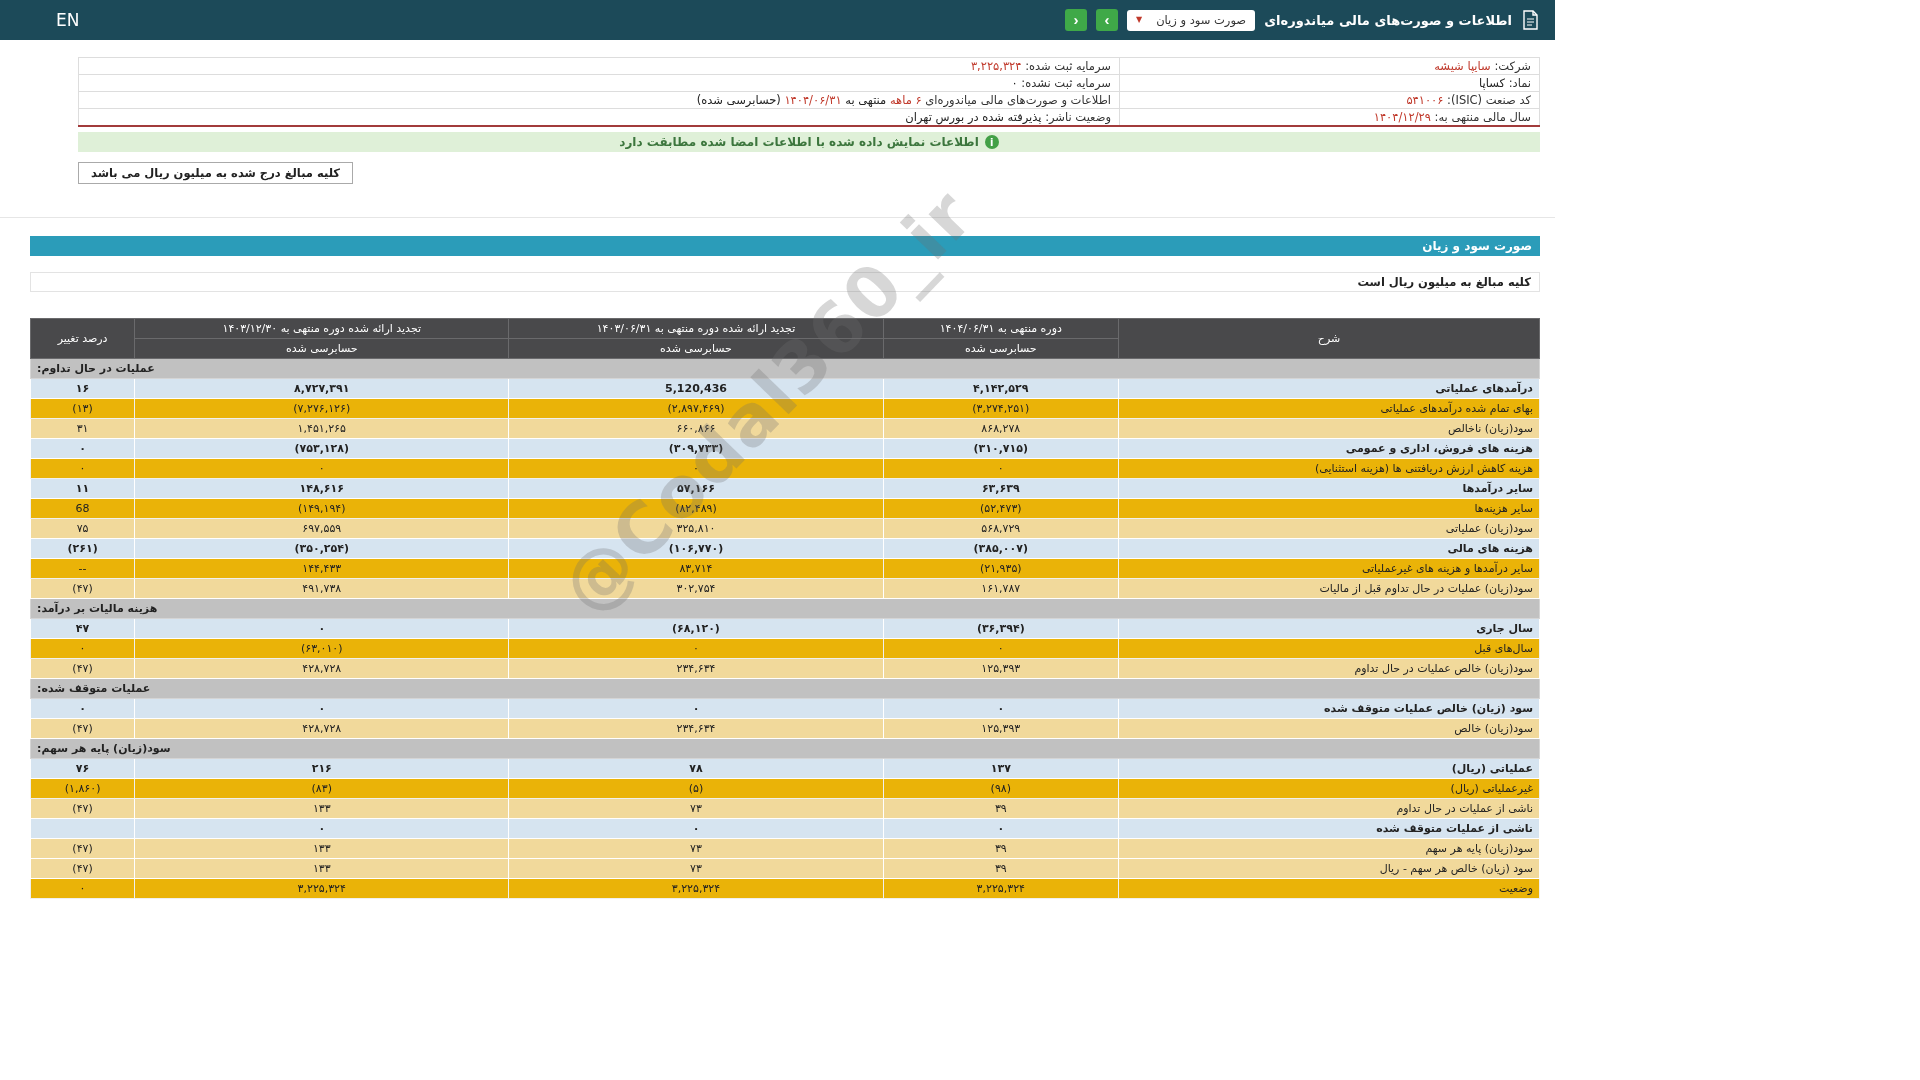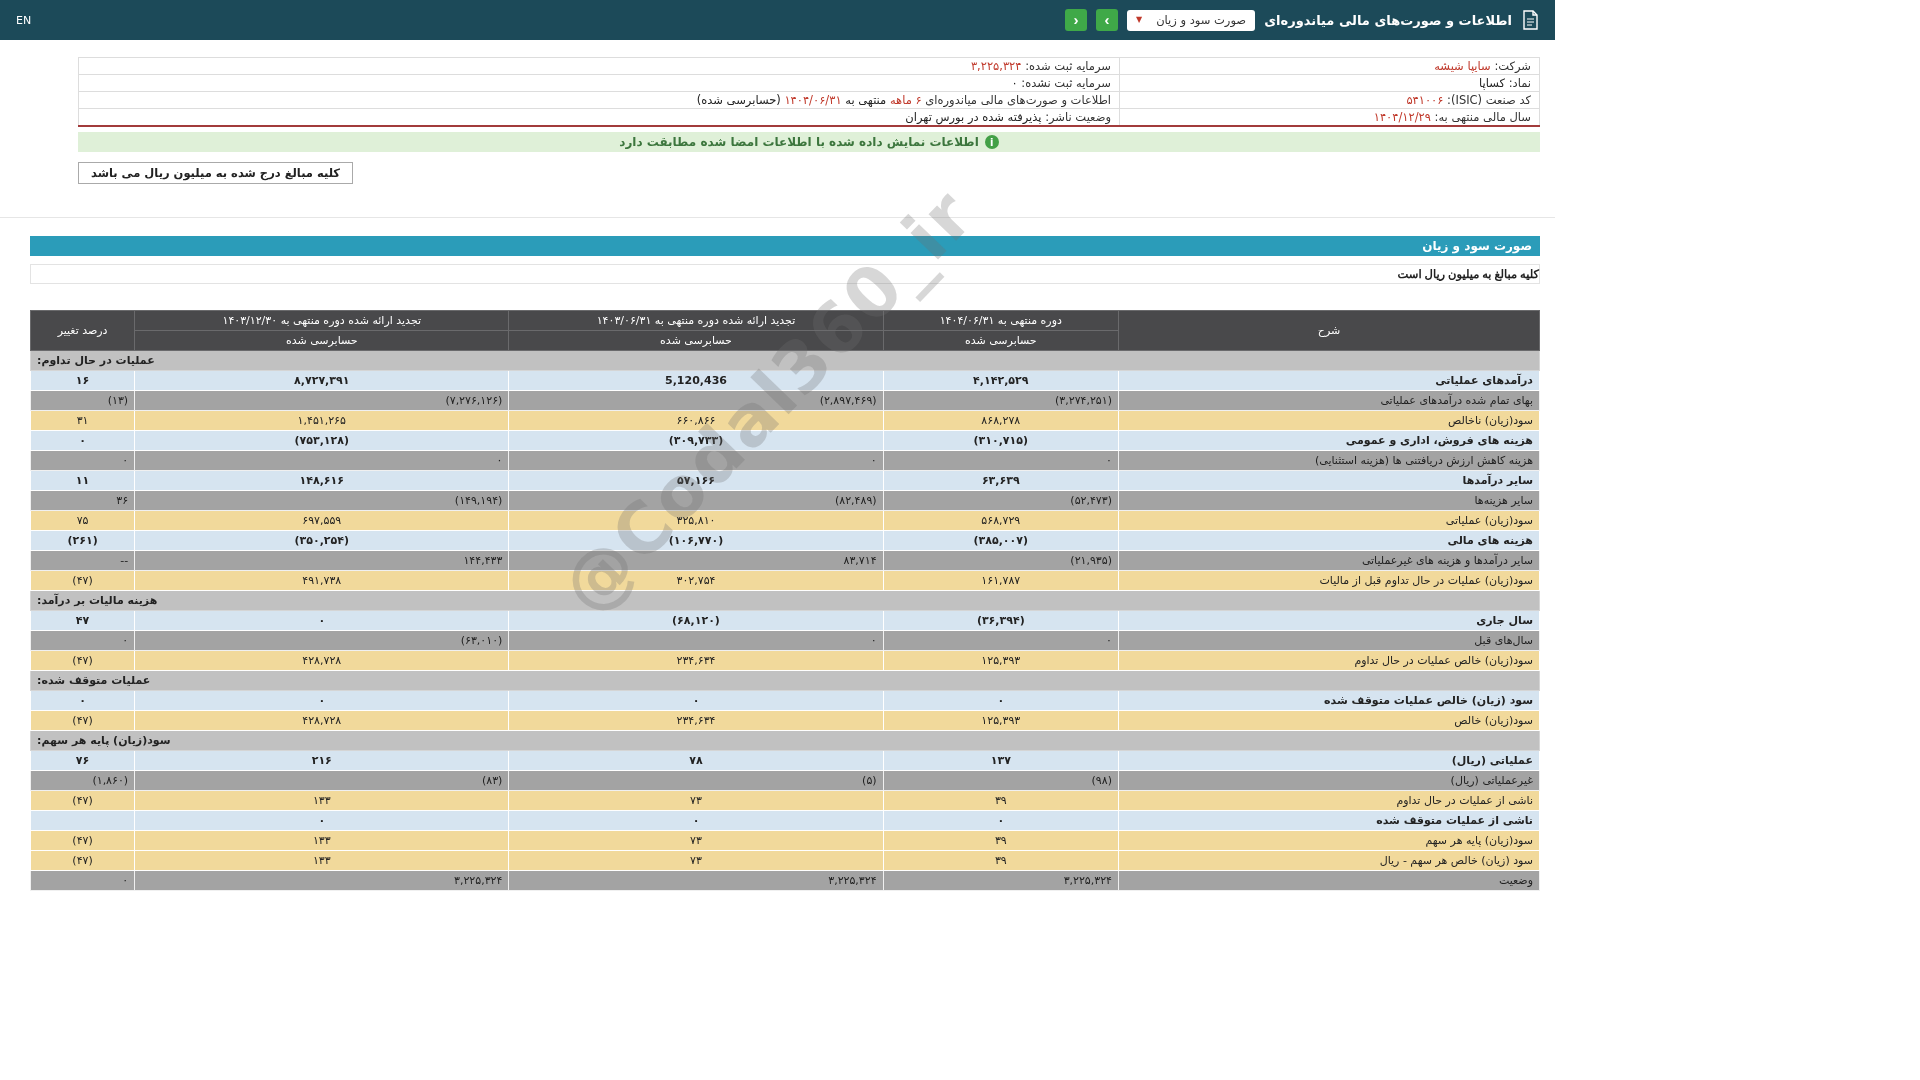--- a/index.html
+++ b/index.html
@@ -25,21 +25,21 @@
     display: flex; align-items: center; gap: 14px; padding: 0 9px;
     font-size: 11.5px; cursor: pointer; white-space: nowrap;
   }
   .select-caret { color: var(--red, #c0392b); font-size: 8px; line-height: 1; }
   .nav-btn {
     width: 22px; height: 22px; border: none; border-radius: 3px;
     background: var(--green-btn, #3fa948); color: #fff;
     display: flex; align-items: center; justify-content: center;
     font-size: 15px; font-weight: bold; cursor: pointer; padding: 0 0 2px 0;
   }
-  .lang-link { color: #fff; font-size: 11px; cursor: pointer; }
+  .lang-link { color: #fff; font-size: 17px; cursor: pointer; margin-left: 40px; }
 
   
   .info-table {
     width: 1462px; margin: 17px 15px 0 78px;
     border-collapse: collapse; font-size: 11.5px;
   }
   .info-table td { border: 1px solid #ddd; padding: 1px 8px; height: 17px; white-space: nowrap; }
   .info-table td.c-right { width: 420px; }
   .info-table tr:last-child td { border-bottom: 2px solid #a23b3b; }
   .lbl { font-weight: normal; color: #333; }
@@ -70,39 +70,39 @@
   .section-divider { border: none; border-top: 1px solid #e6e6e6; margin: 33px 0 0 0; }
 
   
   .statement { margin: 18px 15px 0 30px; }
   .stmt-title-bar {
     background: var(--title-bar-bg, #2b9cb9); color: #fff;
     font-size: 12px; font-weight: bold; height: 20px; line-height: 20px;
     padding: 0 8px;
   }
   .stmt-unit-note {
-    border: 1px solid #e3e3e3; margin-top: 8px; height: 20px; line-height: 19px;
-    padding: 0 0; font-size: 11.5px; font-weight: bold; color: #222; background: #fff; font-family: Liberation Serif, serif;
+    border: 1px solid #e3e3e3; margin-top: 16px; height: 20px; line-height: 19px;
+    padding: 0 8px; font-size: 11.5px; font-weight: bold; color: #222; background: #fff;
   }
   .stmt-table {
     width: 100%; border-collapse: collapse; table-layout: fixed;
     margin-top: 26px; font-size: 11px; border: 1px solid #e0e0e0;
   }
   .stmt-table thead th {
     background: var(--header-bg, #49494b); color: #fff;
     font-weight: normal; height: 20px; border: 1px solid #6a6a6c;
     font-size: 11px; padding: 0 4px;
   }
   .stmt-table tbody td {
     height: 20px; border: 1px solid #fff; text-align: center;
     padding: 0 6px; color: #222; white-space: nowrap; overflow: hidden;
   }
   .stmt-table td.desc { text-align: right; }
   .stmt-table tr.blue td   { background: var(--blue-row, #d6e4f0); font-weight: bold; }
-  .stmt-table tr.white td  { background: #a3a3a3; border-color: #f0f0f0; text-align: right; }
+  .stmt-table tr.white td  { background: #eab308; border-color: #f0f0f0; }
   .stmt-table tr.yellow td { background: var(--yellow-row, #f1d99b); }
   .stmt-table tr.section td {
     background: var(--section-row, #c1c1c1); font-weight: bold;
     text-align: left; color: #222; border-color: #d5d5d5;
   }
   .neg { color: var(--red, #c0392b); }
 
   
   .watermark {
     position: absolute; left: 575px; top: 560px;
@@ -269,21 +269,21 @@
     <td>۶۳,۶۳۹</td>
     <td>۵۷,۱۶۶</td>
     <td>۱۴۸,۶۱۶</td>
     <td class="chg">۱۱</td>
   </tr>
           <tr class="white">
     <td class="desc">سایر هزینه‌ها</td>
     <td class="neg">(۵۲,۴۷۳)</td>
     <td class="neg">(۸۲,۴۸۹)</td>
     <td class="neg">(۱۴۹,۱۹۴)</td>
-    <td class="chg">۳۶</td>
+    <td class="chg">68</td>
   </tr>
           <tr class="yellow">
     <td class="desc">سود(زیان) عملیاتی</td>
     <td>۵۶۸,۷۲۹</td>
     <td>۳۲۵,۸۱۰</td>
     <td>۶۹۷,۵۵۹</td>
     <td class="chg">۷۵</td>
   </tr>
           <tr class="blue">
     <td class="desc">هزینه های مالی</td>

